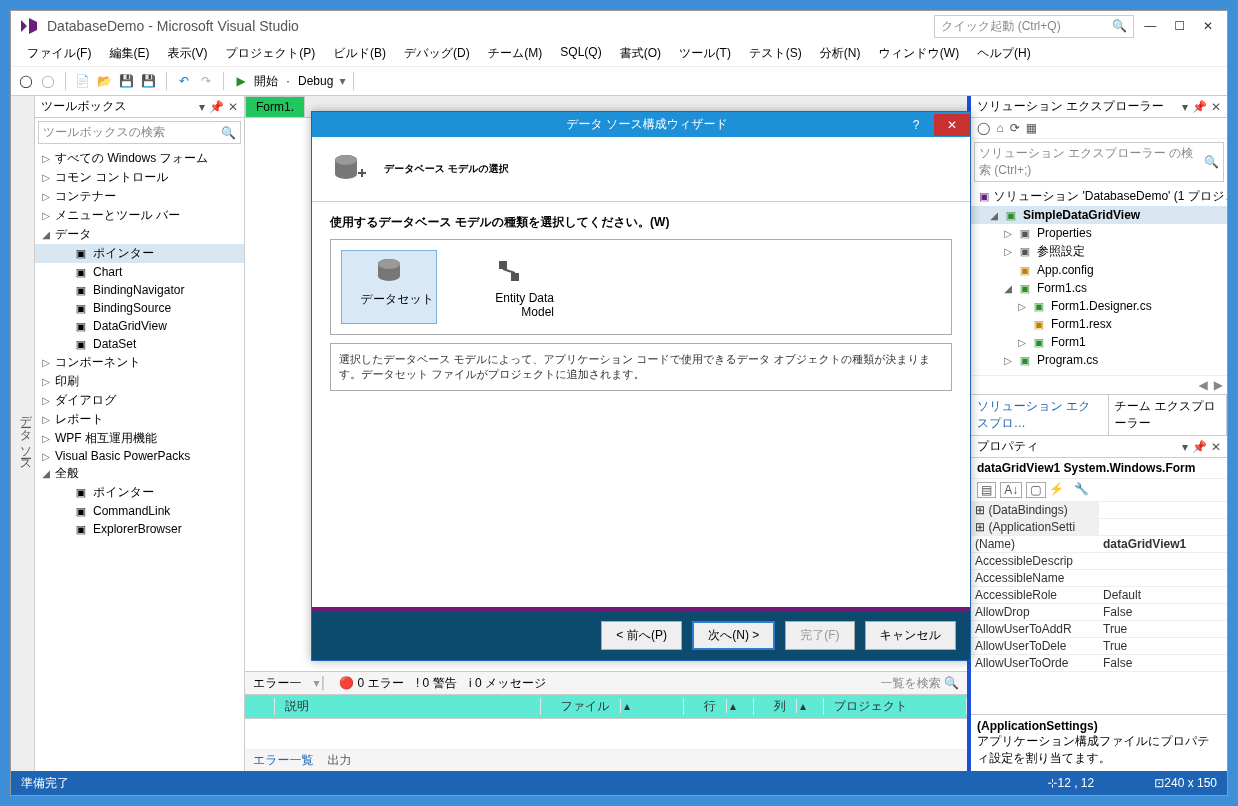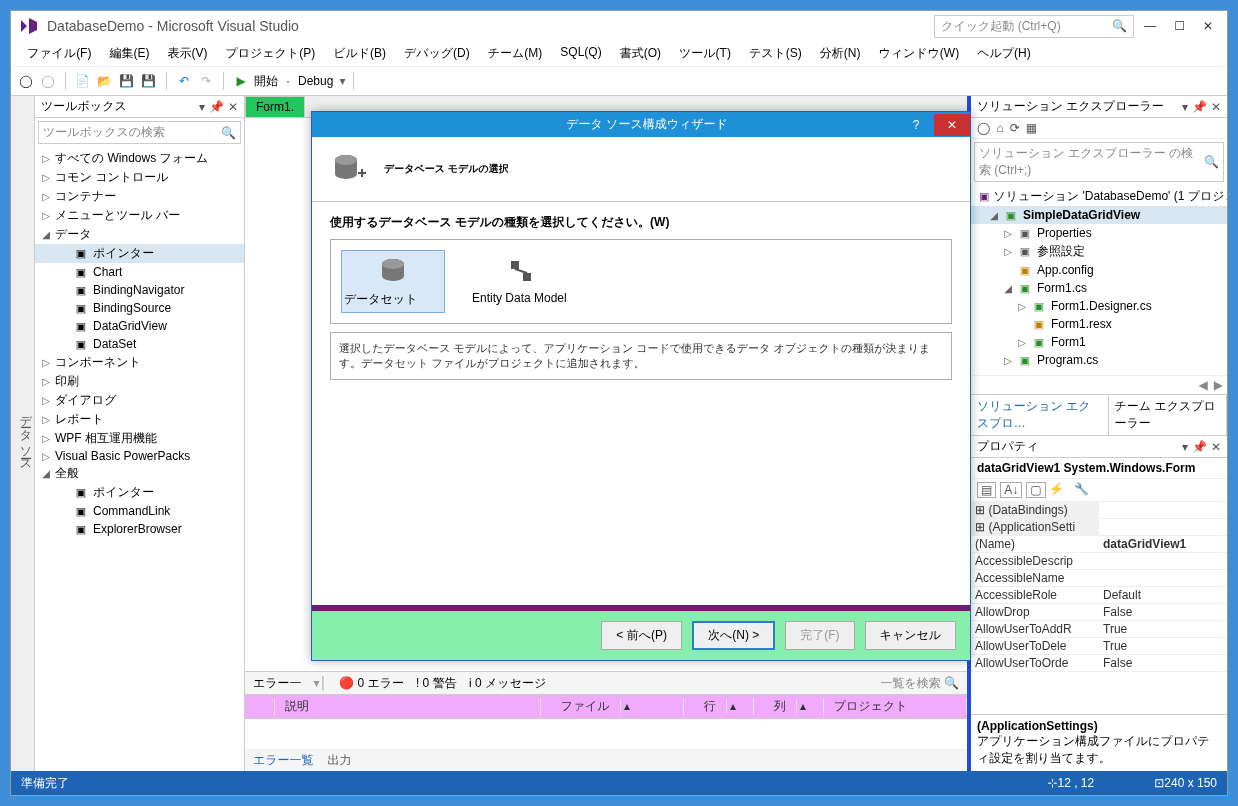--- a/index.html
+++ b/index.html
@@ -25,21 +25,21 @@
 .tree { flex: 1; overflow: auto; padding: 2px 0; font-size: 12px; }
 .tree-item { display: flex; align-items: center; padding: 1px 4px; gap: 4px; white-space: nowrap; cursor: default;}
 .tree-item.selected { background: #d8e6f1; }
 .tree-item .arrow { width: 10px; display: inline-block; text-align: center; color: #666; font-size: 10px;}
 .tree-item .ticon { width: 16px; height: 16px; display: inline-flex; align-items: center; justify-content: center; font-size: 11px;}
 .center { flex: 1; display: flex; flex-direction: column; background:#f5f5f5; overflow:hidden; position:relative;}
 .doc-tab-row { display: flex; border-bottom: 1px solid #ccc; background:#eee; }
 .doc-tab { background: #22c55e; padding: 3px 10px; border: 1px solid #ccc; border-bottom: none; font-size: 12px; }
 .design-surface { flex: 1; background: #fff; position: relative; }
 .error-list-hdr { border-top: 1px solid #ccc; padding: 2px 8px; font-size: 12px; display:flex; align-items:center; gap:12px; }
-.error-list-cols { display:flex; border-top:1px solid #ccc; border-bottom:1px solid #ccc; background:#f0abfc; padding:3px 0; }
+.error-list-cols { display:flex; border-top:1px solid #ccc; border-bottom:1px solid #ccc; background:#5eead4; padding:3px 0; }
 .error-list-cols span { padding:0 10px; color:#333; border-right:1px solid #e5e5e5;}
 .bottom-tabs { padding: 2px 8px; color: #1e64b4; display: flex; gap: 14px; border-top:1px solid #eee;}
 .right-col { width: 260px; border-left: 4px solid #1d4ed8; display: flex; flex-direction: column; }
 .sol-exp { flex: 0 0 auto; border-bottom: 1px solid #ccc; display: flex; flex-direction: column; }
 .sol-tree { height: 190px; overflow: auto; padding: 2px 0; font-size: 12px;}
 .sol-tabs { display:flex; border-top:1px solid #ccc; font-size:11px;}
 .sol-tabs span { padding:3px 6px; border-right:1px solid #ccc;}
 .sol-tabs span.active { color:#1e64b4;}
 .props { flex:1; display:flex; flex-direction:column; overflow:hidden;}
 .props-body { flex:1; overflow:auto; font-size:11px; }
@@ -57,25 +57,25 @@
 .modal-title { background: #1e90d8; color: #fff; display: flex; align-items: center; padding: 4px 0 4px 12px; font-size: 13px; justify-content: center; position: relative;}
 .modal-title .mtright { position:absolute; right:0; display:flex; }
 .modal-title .mtright span { width:36px; height:22px; display:inline-flex; align-items:center; justify-content:center;}
 .modal-title .mtright .close { background:#c93030; color:#fff;}
 .modal-head { display: flex; align-items: center; gap: 14px; padding: 14px 18px; border-bottom: 1px solid #ccc;}
 .modal-head .dbicon { width: 40px; height: 36px; display:flex; align-items:center; justify-content:center;}
 .modal-head .htxt { font-weight: bold; font-size: 10px; }
 .modal-body { flex:1; padding: 12px 18px; display:flex; flex-direction:column; gap:8px;}
 .modal-body .lbl { font-weight:bold; font-size:12px;}
 .model-grid { border:1px solid #aaa; padding:10px; display:flex; gap:24px;}
-.model-item { width:104px; text-align:left; font-size:11px; padding:4px 2px; border:1px solid transparent;}
+.model-item { width:96px; text-align:right; font-size:11px; padding:4px 2px; border:1px solid transparent;}
 .model-item.selected { background:#d8e8f6; border:1px solid #7ab0dd;}
 .model-item .micon { height: 32px; display:flex; align-items:center; justify-content:center; margin-bottom:4px;}
 .desc-box { border:1px solid #aaa; padding:8px; font-size:11px; color:#333; min-height: 48px; }
-.modal-btns { display:flex; justify-content:flex-end; gap:10px; padding: 10px 14px; border-top:6px solid #701a75; background:#86efac;}
+.modal-btns { display:flex; justify-content:flex-end; gap:10px; padding: 10px 14px; border-top:4px solid #701a75; background:#0c4a6e;}
 .modal-btns button { padding: 4px 14px; border:1px solid #aaa; background:#efefef; font-size:12px;}
 .modal-btns button.primary { border:2px solid #2e7bd1;}
 .modal-btns button:disabled { color:#999;}
 svg { display:block;}
 </style>
 </head>
 <body>
 
 <div class="app-window">
   <div class="title-bar">

